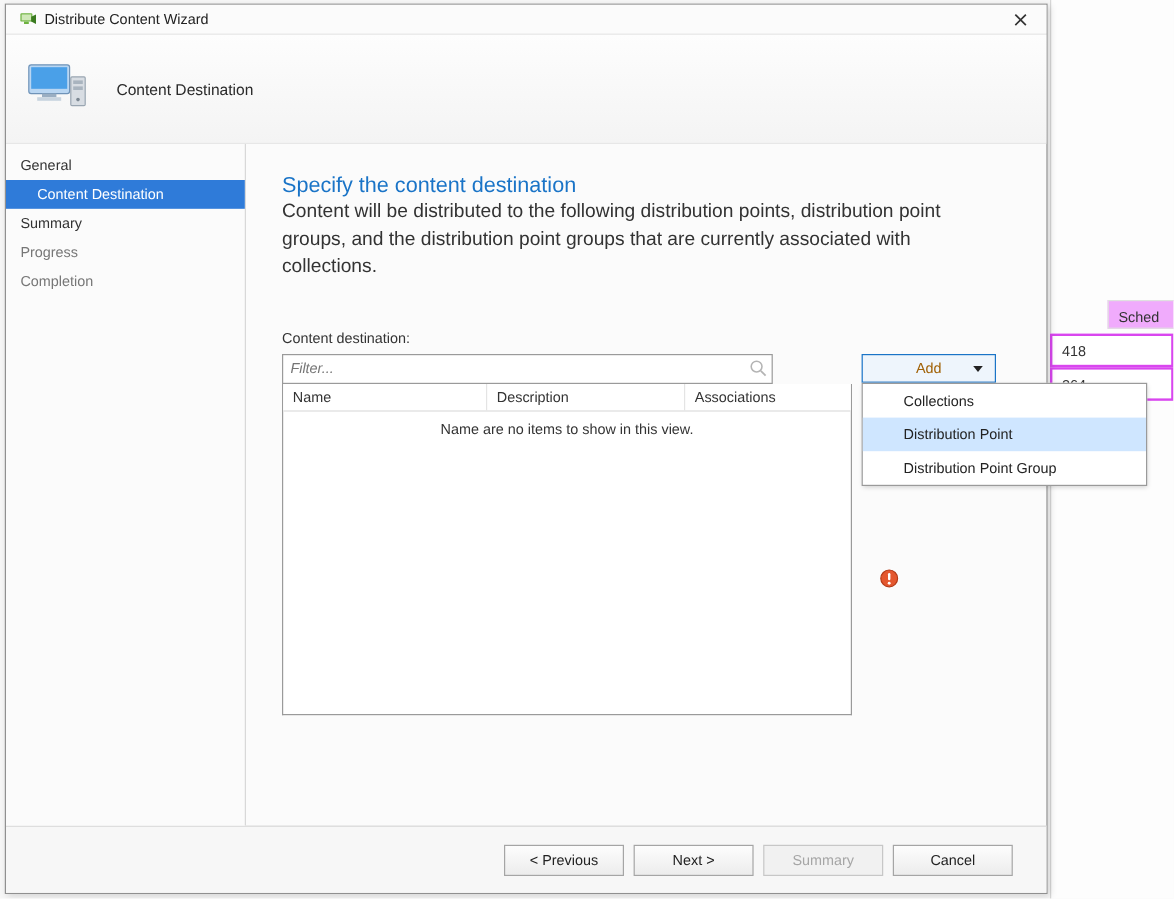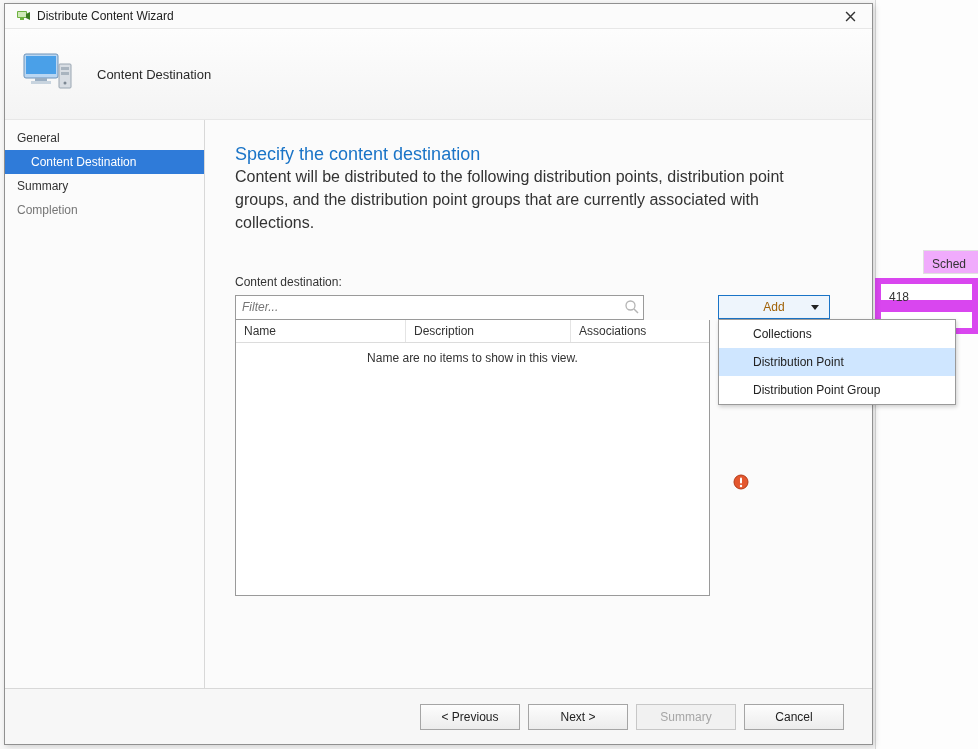--- a/index.html
+++ b/index.html
@@ -1,21 +1,21 @@
 <!DOCTYPE html>
 <html><head>
 <meta charset="utf-8">
 <style>
   * { box-sizing: border-box; font-family: "Segoe UI", Tahoma, sans-serif; }
   body { margin: 0; background: #fff; font-size: 12px; color: #333; }
   .stage { position: relative; width: 978px; height: 749px; overflow: hidden; background:#f7f7f7; }
 
   
   .bg-panel { position:absolute; left:875px; top:0; width:103px; height:749px; background:#fdfdfd; border-left:1px solid #d8d8d8; }
-  .bg-row { position:absolute; left:875px; height:28px; width:103px; background:#fff; border:6px solid #d946ef; color:#333; font-size:12px; padding:6px 8px; }
+  .bg-row { position:absolute; left:875px; height:28px; width:103px; background:#fff; border:2px solid #d946ef; color:#333; font-size:12px; padding:6px 8px; }
   .bg-header { position:absolute; left:923px; height:24px; width:103px; background:#f0abfc; border:1px solid #e0e0e0; color:#333; font-size:12px; padding:6px 8px; }
 
   .dialog {
     position:absolute; left:4px; top:3px; width:869px; height:742px;
     background:#fbfbfb; border:1px solid #909090; box-shadow: 2px 2px 6px rgba(0,0,0,0.15);
   }
   .titlebar { height:24px; background:#fbfbfb; display:flex; align-items:center; padding:0 4px; }
   .titlebar .appicon { width:16px; height:16px; margin:0 6px; position:relative; }
   .titlebar .wiztitle { font-size:12px; color:#222; }
   .titlebar .close { margin-left:auto; width:36px; height:24px; display:flex; align-items:center; justify-content:center; cursor:default; }
@@ -128,20 +128,21 @@
         </svg>
       </span>
       <span class="header-title">Content Destination</span>
     </div>
 
     <div class="body">
       <div class="nav">
         <div class="nav-item">General</div>
         <div class="nav-item indent active">Content Destination</div>
         <div class="nav-item">Summary</div>
+        <div class="nav-item dim">Progress</div>
         <div class="nav-item dim">Completion</div>
       </div>
 
       <div class="content">
         <div class="page-title">Specify the content destination</div>
         <div class="page-desc">Content will be distributed to the following distribution points, distribution point groups, and the distribution point groups that are currently associated with collections.</div>
         <div class="field-label">Content destination:</div>
 
         <div class="dest-row">
           <div class="dest-left">

